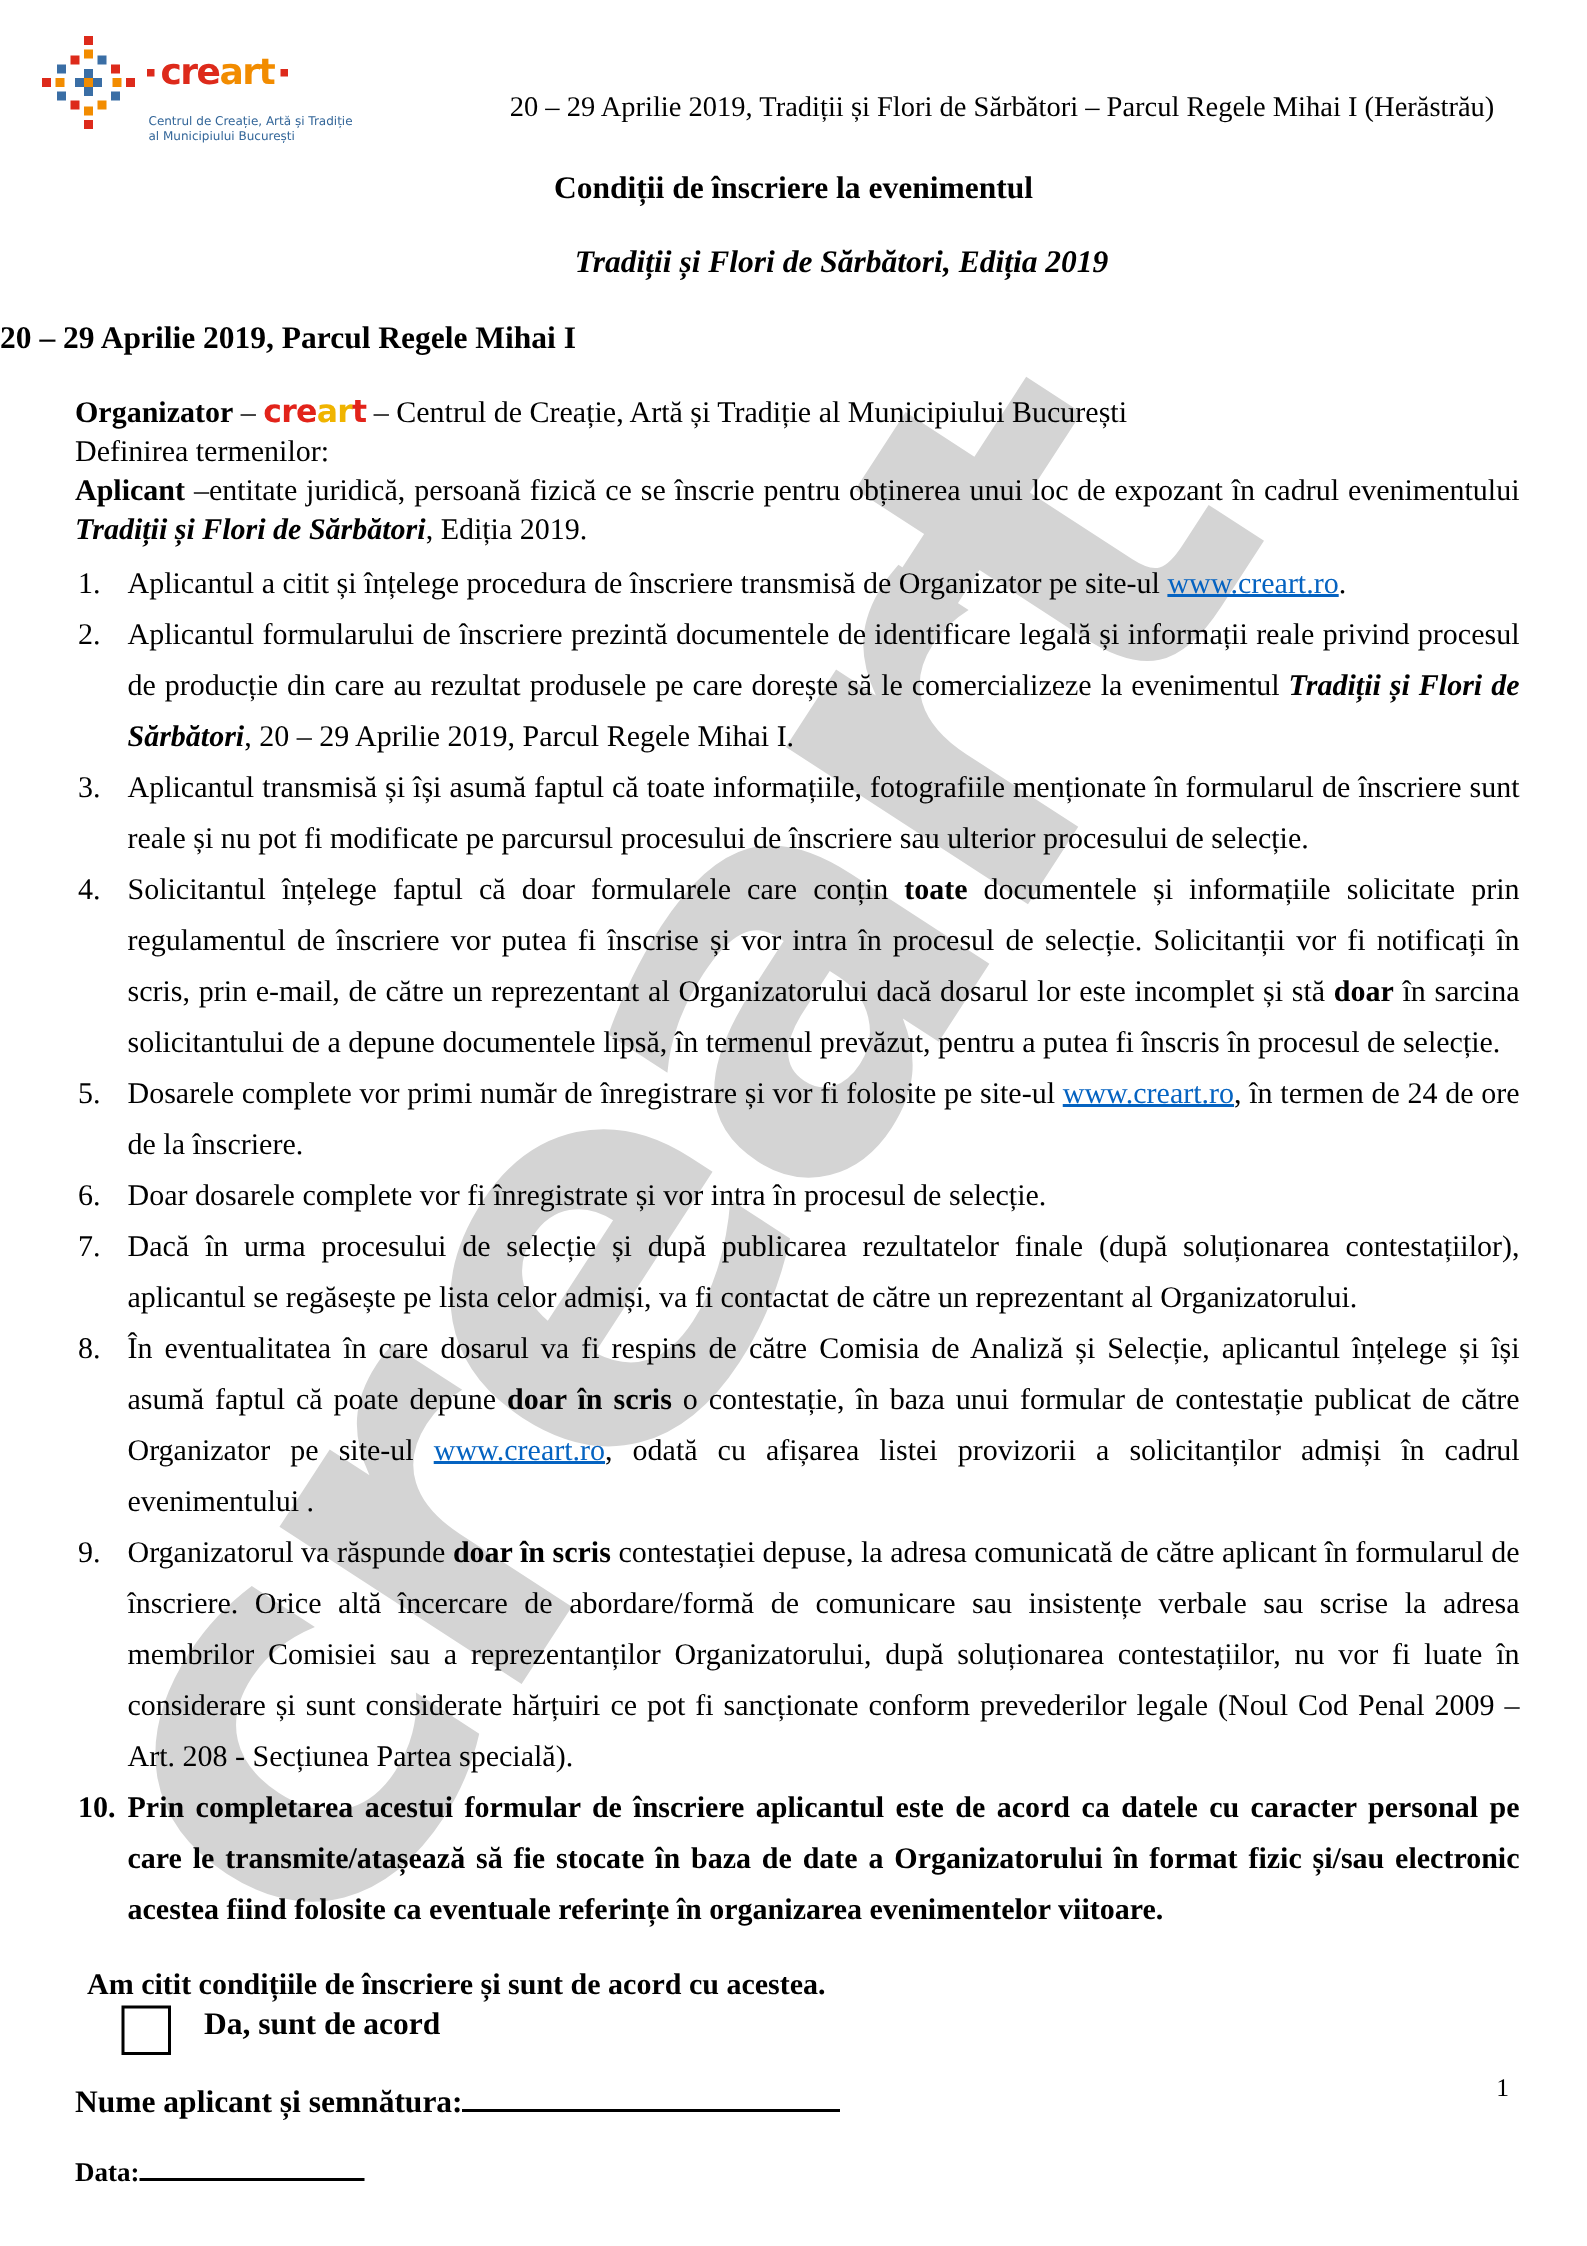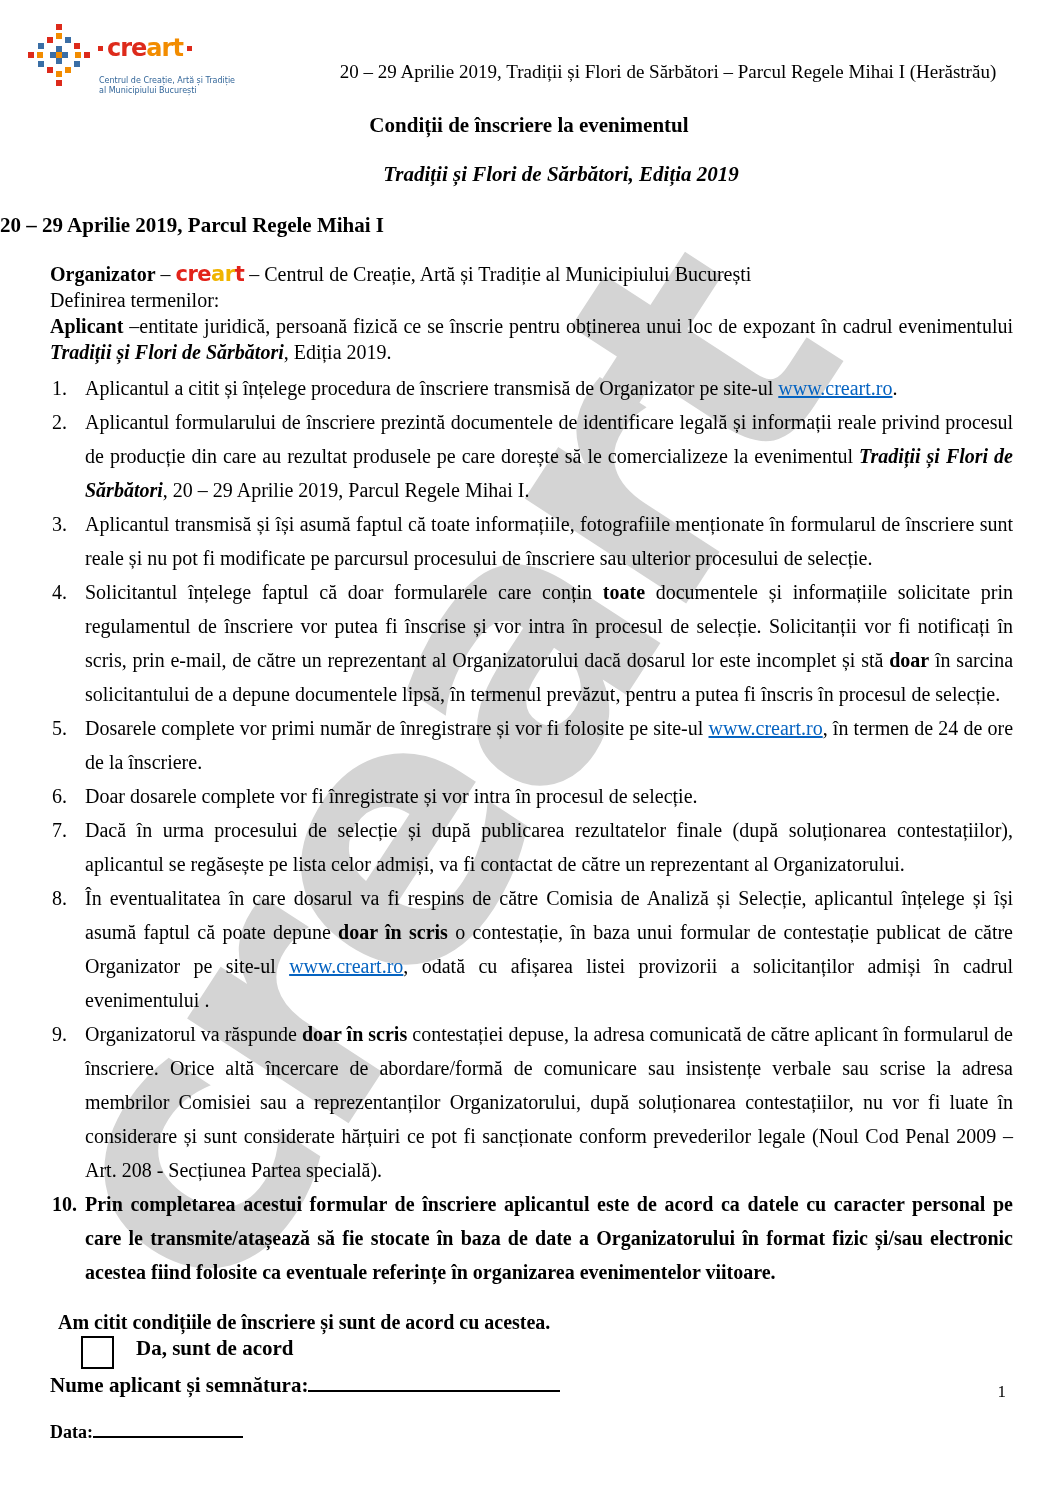--- a/index.html
+++ b/index.html
@@ -42,21 +42,21 @@
   .list { margin-top:6px; font-size:20px; }
   .item { position:relative; padding-left:35px; line-height:34px; text-align:justify; }
   .item .num { position:absolute; left:2px; top:0; text-align:left; }
   .b  { font-weight:bold; }
   .bi { font-weight:bold; font-style:italic; }
   .link { text-decoration:underline; cursor:pointer; }
   .agree-line { font-size:20px; line-height:26px; margin-top:20px; margin-left:8px;font-weight:bold; }
   .checkbox-row { display:flex; align-items:flex-start; margin-top:1px; margin-left:16px; height:34px;padding-left:15px; }
   .checkbox { width:33px; height:33px; border:2px solid #000; background:#fff; cursor:pointer; }
   .checkbox-label { font-size:21px; font-weight:bold; margin-left:22px; }
-  .sign-line { margin-top:0; font-size:21px; font-weight:bold; line-height:28px; }
+  .sign-line { margin-top:15px; font-size:21px; font-weight:bold; line-height:28px; }
   .date-line { margin-top:17px; font-size:18px; font-weight:bold; line-height:28px; }
   .fill-blank { display:inline-block; border-bottom:2px solid #000; height:22px; vertical-align:baseline; }
   .blank-name { width:252px; }
   .blank-date { width:150px; }
   .page-num { position:absolute; right:52px; top:1382px; font-size:17px; }
 </style>
 </head>
 <body>
 
 <div class="page">

